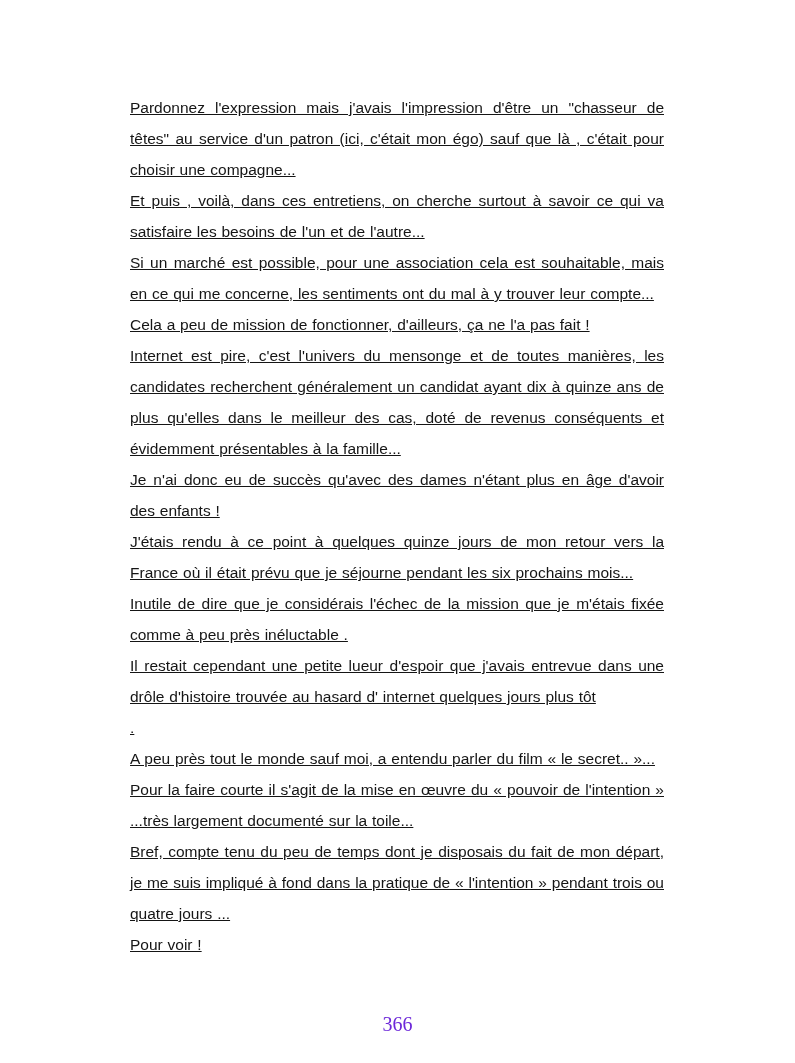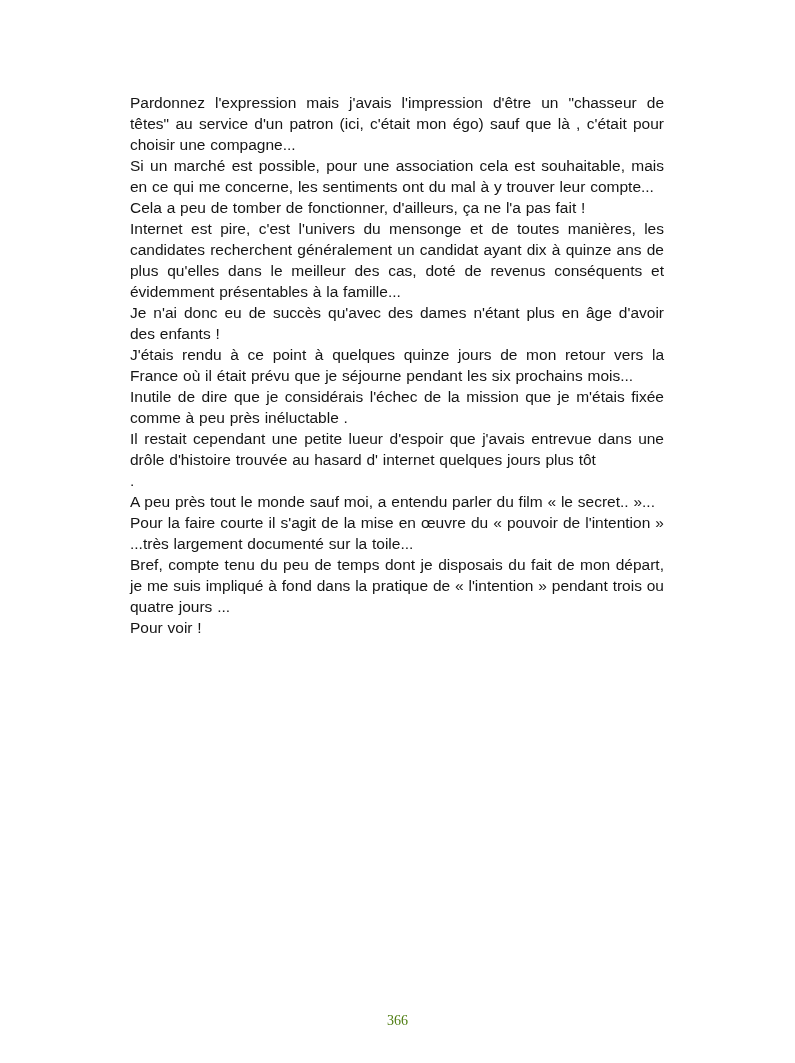--- a/index.html
+++ b/index.html
@@ -19,43 +19,45 @@
   .text-block {
     position: absolute;
     left: 130px;
     top: 92px;
     width: 534px;
   }
   .para {
     margin: 0;
     padding: 0;
     font-size: 15.5px;
-    line-height: 21px;
+    line-height: 31px;
     text-align: justify;
     word-spacing: 0.5px;
+    text-decoration: underline;
   }
   .page-number {
     position: absolute;
     left: 0;
     right: 0;
     top: 1013px;
     text-align: center;
     font-family: "Liberation Serif", serif;
-    font-size: 14px;
-    color: #4d7c0f;
+    font-size: 20px;
+    color: #6d28d9;
   }
 </style>
 </head>
 <body>
 
 <div class="page">
   <div class="text-block">
       <p class="para">Pardonnez l'expression mais j'avais l'impression d'être un "chasseur de têtes" au service d'un patron (ici, c'était mon égo) sauf que là , c'était pour choisir une compagne...</p>
+      <p class="para">Et puis , voilà, dans ces entretiens, on cherche surtout à savoir ce qui va satisfaire les besoins de l'un et de l'autre...</p>
       <p class="para">Si un marché est possible, pour une association cela est souhaitable, mais en ce qui me concerne, les sentiments ont du mal à y trouver leur compte...</p>
-      <p class="para">Cela a peu de tomber de fonctionner, d'ailleurs, ça ne l'a pas fait !</p>
+      <p class="para">Cela a peu de mission de fonctionner, d'ailleurs, ça ne l'a pas fait !</p>
       <p class="para">Internet est pire, c'est l'univers du mensonge et de toutes manières, les candidates recherchent généralement un candidat ayant dix à quinze ans de plus qu'elles dans le meilleur des cas, doté de revenus conséquents et évidemment présentables à la famille...</p>
       <p class="para">Je n'ai donc eu de succès qu'avec des dames n'étant plus en âge d'avoir des enfants !</p>
       <p class="para">J'étais rendu à ce point à quelques quinze jours de mon retour vers la France où il était prévu que je séjourne pendant les six prochains mois...</p>
       <p class="para">Inutile de dire que je considérais l'échec de la mission que je m'étais fixée comme à peu près inéluctable .</p>
       <p class="para">Il restait cependant une petite lueur d'espoir que j'avais entrevue dans une drôle d'histoire trouvée au hasard d' internet quelques jours plus tôt</p>
       <p class="para">.</p>
       <p class="para">A peu près tout le monde sauf moi, a entendu parler du film « le secret.. »...</p>
       <p class="para">Pour la faire courte il s'agit de la mise en œuvre du « pouvoir de l'intention » ...très largement documenté sur la toile...</p>
       <p class="para">Bref, compte tenu du peu de temps dont je disposais du fait de mon départ, je me suis impliqué à fond dans la pratique de « l'intention » pendant trois ou quatre jours ...</p>
       <p class="para">Pour voir !</p>

